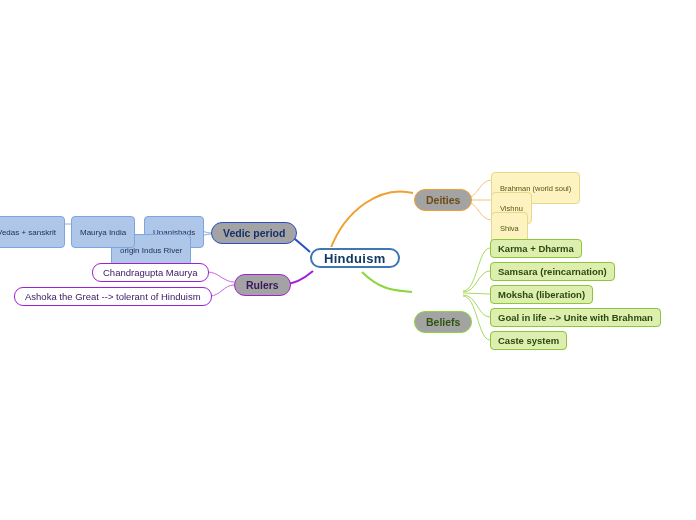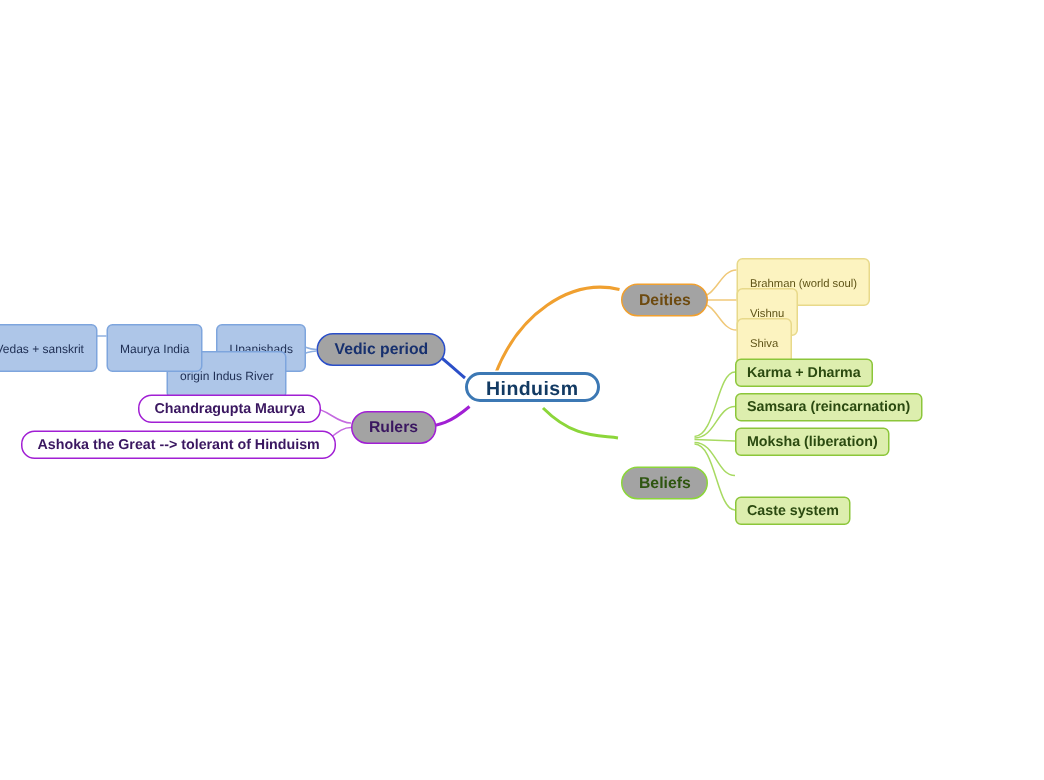--- a/index.html
+++ b/index.html
@@ -80,21 +80,21 @@
     background: #fcf3c0;
     color: #5e5316;
     font-size: 7.5px;
   }
   .node.box.purple2 {
     border: 1.4px solid #a11fd4;
     border-radius: 9px;
     background: #ffffff;
     color: #3a1760;
     font-size: 9.5px;
-    font-weight: bold;
+    font-weight: normal;
     height: 19px;
     padding: 0 10px;
   }
   .node.box.green2 {
     border: 1.4px solid #8cc63a;
     border-radius: 4px;
     background: #ddeeae;
     color: #2b4a10;
     font-size: 9.5px;
     font-weight: bold;
@@ -199,18 +199,21 @@
   </div>
 
   <div class="node box green2" style="left:490px; top:285px;">
     <span>Moksha (liberation)</span>
   </div>
 
   <div class="node box green2" style="left:490px; top:262px;">
     <span>Samsara (reincarnation)</span>
   </div>
 
+  <div class="node box green2" style="left:490px; top:308px;">
+    <span>Goal in life --&gt; Unite with Brahman</span>
+  </div>
 
   <div class="node box green2" style="left:490px; top:331px;">
     <span>Caste system</span>
   </div>
 
 </div>
 
 </body></html>

